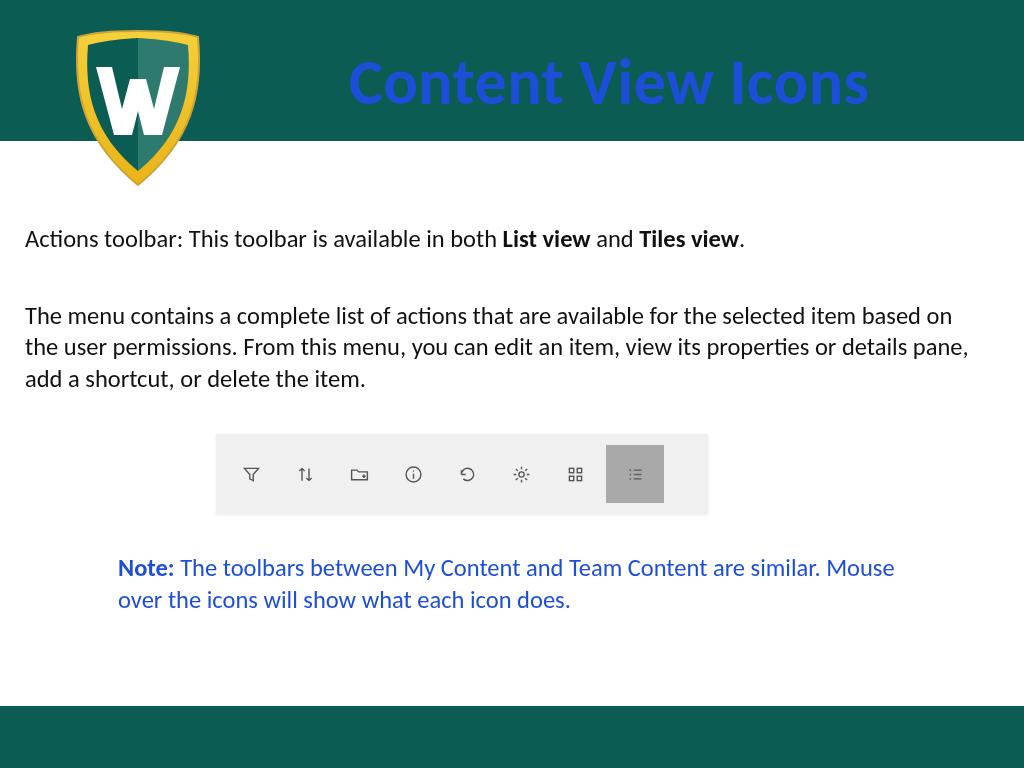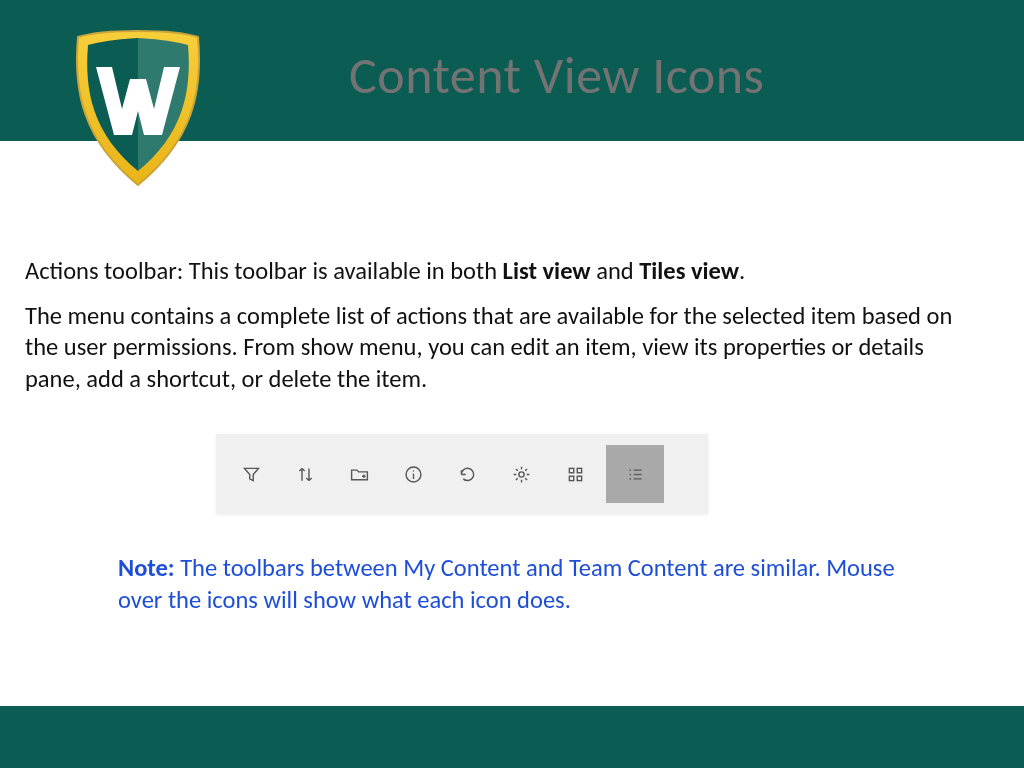--- a/index.html
+++ b/index.html
@@ -3,30 +3,30 @@
 <meta charset="utf-8">
 <style>
   * { box-sizing: border-box; margin: 0; padding: 0; }
   html, body { width: 1024px; height: 768px; font-family: "Segoe UI", Calibri, Arial, sans-serif; background: #fff; overflow: hidden; }
   .header-band {
     position: absolute; left: 0; top: 0; width: 1024px; height: 141px;
     background: #0b5c53;
   }
   .page-title {
     position: absolute; left: 349px; top: 43px;
-    font-size: 52px; font-weight: 400; color: #737373; letter-spacing: .5px;
+    font-size: 64px; font-weight: 700; color: #1d4ed8; letter-spacing: .5px;
   }
   .logo {
     position: absolute; left: 64px; top: 23px; width: 148px; height: 170px;
   }
   .body-text {
     position: absolute; left: 25px; width: 960px; color: #111;
     font-size: 24.5px; line-height: 1.28;
   }
-  .p1 { top: 224px; margin-top: 32px; }
+  .p1 { top: 224px; }
   .p2 { top: 301px; }
   .note-block {
     position: absolute; left: 118px; top: 553px; width: 790px;
     font-size: 24.5px; line-height: 1.3; color: #1d4ed8;
   }
   .bold { font-weight: 700; }
   .toolbar-img {
     position: absolute; left: 216px; top: 434px; width: 492px; height: 80px;
     background: #f0f0f0;
     box-shadow: 0 1px 3px rgba(0,0,0,.08);
@@ -70,21 +70,21 @@
     <path d="M124 22 C 103 16, 74 15, 74 15 L 74 148 C 118 112, 128 70, 124 22 Z" fill="#2f7a6f"></path>
 
     <path d="M32 44 L48 44 L58 86 L66 56 L82 56 L90 86 L100 44 L116 44 L98 112 L80 112 L74 88 L68 112 L50 112 Z" fill="#ffffff"></path>
   </svg>
 </div>
 
 <p class="body-text p1">
   <span>Actions toolbar: This toolbar is available in both </span><span class="bold">List view</span><span> and </span><span class="bold">Tiles view</span><span>.</span>
 </p>
 
-<p class="body-text p2">The menu contains a complete list of actions that are available for the selected item based on the user permissions. From show menu, you can edit an item, view its properties or details pane, add a shortcut, or delete the item.</p>
+<p class="body-text p2">The menu contains a complete list of actions that are available for the selected item based on the user permissions. From this menu, you can edit an item, view its properties or details pane, add a shortcut, or delete the item.</p>
 
 <div class="toolbar-img">
   <div class="tb-spacer"></div>
 
   <div class="tb-btn">
     <svg viewBox="0 0 24 24">
         <path d="M4 5 H20 L14 12 V19 L10 17 V12 Z"></path>
       </svg>
   </div>
 

